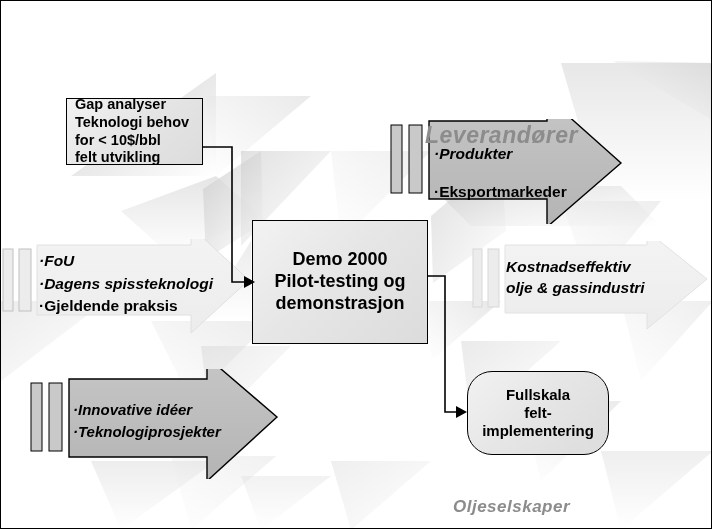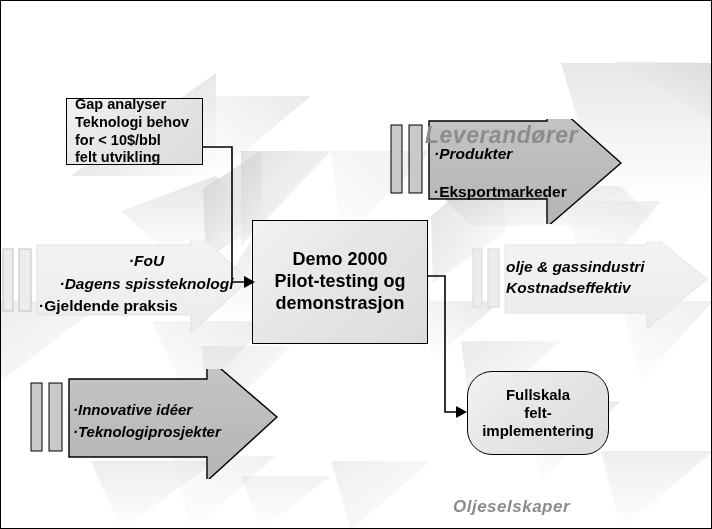--- a/index.html
+++ b/index.html
@@ -30,21 +30,21 @@
   
   .arrowsvg{position:absolute;pointer-events:none;}
   .atext{position:absolute;color:#000;}
 
   #produkter-text{left:433px;top:142px;width:180px;
     font-size:15.5px;font-weight:bold;font-style:italic;line-height:1.42;}
   #produkter-text .l2{font-style:normal;margin-top:16px;}
 
   #fou-text{left:38px;top:249px;width:215px;
     font-size:15.5px;font-weight:bold;line-height:1.46;}
-  #fou-text .i{font-style:italic;text-align:center;}
+  #fou-text .i{font-style:italic;}
 
   #innov-text{left:72px;top:398px;width:215px;
     font-size:15px;font-weight:bold;font-style:italic;line-height:1.45;}
 
   #kost-text{left:505px;top:255px;width:190px;
     font-size:15.5px;font-weight:bold;font-style:italic;line-height:1.38;}
 
   
   .glabel{position:absolute;color:#8c8c8c;font-weight:bold;font-style:italic;margin-top:41px;}
   #lev-label{left:424px;top:80px;font-size:23px;letter-spacing:.5px;}
@@ -156,22 +156,22 @@
     <div>·Innovative idéer</div>
     <div>·Teknologiprosjekter</div>
   </div>
 
   <svg class="arrowsvg" style="left:470px;top:240px;width:244px;height:92px;">
     <rect x="2" y="8" width="9" height="58" fill="#ececec" stroke="#d8d8d8" stroke-width="1"></rect>
     <rect x="17" y="8" width="11" height="58" fill="#ececec" stroke="#d8d8d8" stroke-width="1"></rect>
     <polygon points="34,4 176,4 176,-10 236,38 176,88 176,72 34,72" fill="url(#garrL)" stroke="#e2e2e2" stroke-width="1"></polygon>
   </svg>
   <div class="atext" id="kost-text">
+    <div>Kostnadseffektiv</div>
     <div>olje &amp; gassindustri</div>
-    <div>Kostnadseffektiv</div>
   </div>
 
   <div class="pbox" id="gap-box">
     <span style="white-space:pre-line;">Gap analyser
 Teknologi behov
 for &lt; 10$/bbl
 felt utvikling</span>
   </div>
 
   <div class="pbox" id="demo-box">

